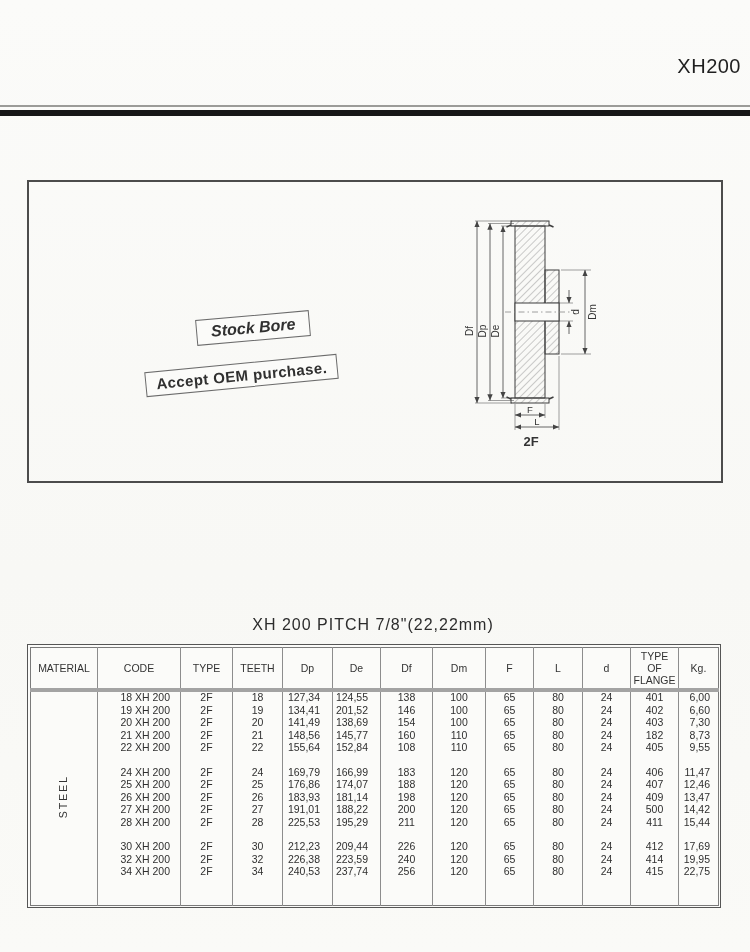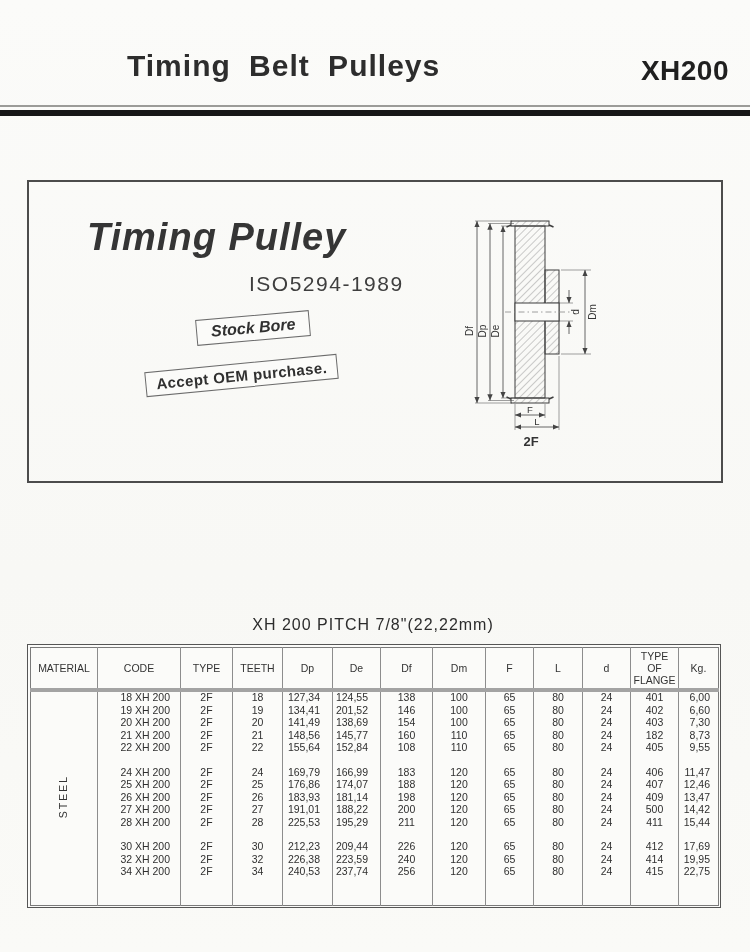--- a/index.html
+++ b/index.html
@@ -1,21 +1,21 @@
 <!DOCTYPE html>
 <html><head>
 <meta charset="utf-8">
 <style>
   html,body{margin:0;padding:0;background:#e8e8e6;}
   .page{position:relative;width:750px;height:952px;background:linear-gradient(180deg,#fbfbf9 0%,#f8f8f5 60%,#fafaf7 100%);
         font-family:"Liberation Sans",sans-serif;overflow:hidden;color:#2e2e2e;}
 
   .main-title{position:absolute;left:127px;top:49px;font-size:30px;font-weight:bold;color:#2d2d2d;
               letter-spacing:1px;word-spacing:9px;}
-  .model{position:absolute;right:21px;top:55px;font-size:28px;font-weight:bold;color:#1f1f1f;letter-spacing:.5px;}
+  .model{position:absolute;right:9px;top:55px;font-size:20px;font-weight:normal;color:#1f1f1f;letter-spacing:.5px;}
   .rule-thin{position:absolute;left:0;top:105px;width:750px;height:2px;background:#9b9b98;}
   .rule-thick{position:absolute;left:0;top:110px;width:750px;height:6px;background:#171717;}
 
   .panel{position:absolute;left:27px;top:180px;width:692px;height:299px;border:2px solid #4c4c4c;background:transparent;}
   .product-title{position:absolute;left:58px;top:34px;font-size:38px;font-weight:bold;font-style:italic;
                  color:#353535;letter-spacing:1px;}
   .standard{position:absolute;left:220px;top:90px;font-size:21px;color:#3e3e3e;letter-spacing:1.5px;}
   .badge{position:absolute;border:1.5px solid #6b6b6b;background:rgba(251,251,249,.92);color:#303030;white-space:nowrap;}
   .badge-stock{left:167px;top:133px;transform:rotate(-5deg);font-size:16px;font-weight:bold;font-style:italic;padding:3px 14px;}
   .badge-oem{left:116px;top:181px;transform:rotate(-5.5deg);font-size:15px;font-weight:bold;padding:3px 10px;letter-spacing:.4px;}
@@ -40,28 +40,25 @@
          font-size:10.5px;color:#333;}
   .c-code{text-align:right !important;padding-right:10px !important;}
   .c-dp,.c-de{text-align:right !important;padding-right:12px !important;}
   .c-kg{text-align:right !important;padding-right:8px !important;}
 </style>
 </head>
 <body>
 
 <div class="page">
 
-  <div class="main-title">Timing Belt Pulleys</div>
   <div class="model">XH200</div>
   <div class="rule-thin"></div>
   <div class="rule-thick"></div>
 
   <div class="panel">
-    <div class="product-title">Timing Pulley</div>
-    <div class="standard">ISO5294-1989</div>
     <div class="badge badge-stock">Stock Bore</div>
     <div class="badge badge-oem">Accept OEM purchase.</div>
 
     <svg class="diagram" width="160" height="235" viewBox="0 0 160 235" xmlns="http://www.w3.org/2000/svg">
       <defs>
         <pattern id="hx" width="5" height="5" patternUnits="userSpaceOnUse" patternTransform="rotate(45)">
           <line x1="0" y1="0" x2="0" y2="5" stroke="#9a9a9a" stroke-width="1"></line>
         </pattern>
         <marker id="ah" markerWidth="8" markerHeight="6" refX="7" refY="3" orient="auto-start-reverse">
           <path d="M0,0 L7,3 L0,6 Z" fill="#444"></path>

